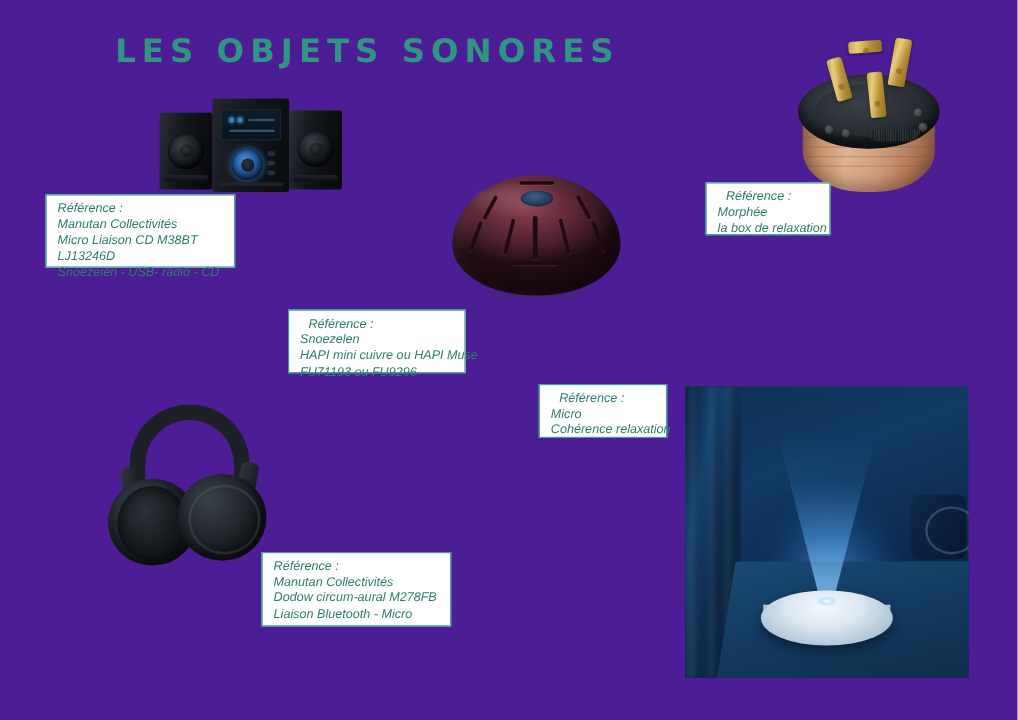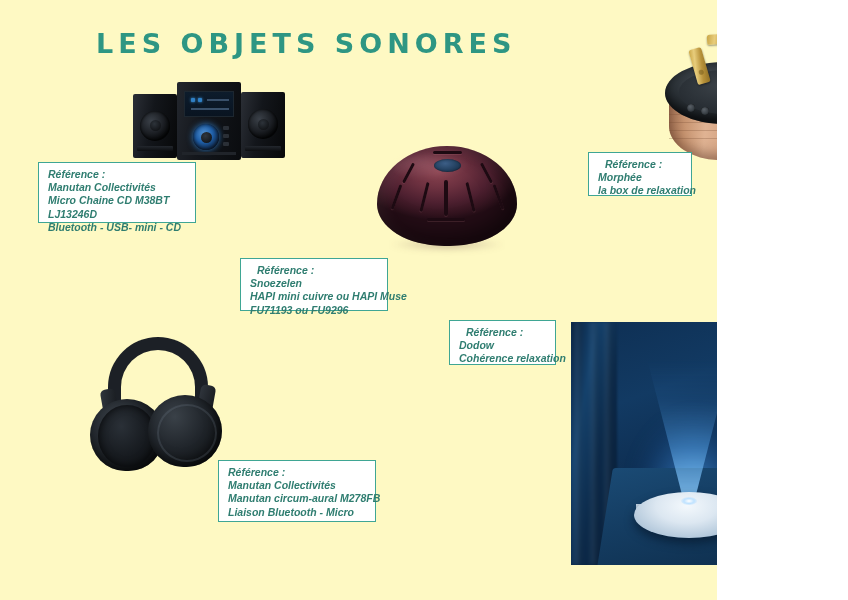--- a/index.html
+++ b/index.html
@@ -5,23 +5,23 @@
   html, body {
     margin: 0;
     padding: 0;
     background: #ffffff;
   }
   body {
     font-family: "Liberation Sans", sans-serif;
   }
   #page {
     position: relative;
-    width: 717px;
+    width: 848px;
     height: 600px;
-    background: #fef9c3;
+    background: #4c1d95;
     overflow: hidden;
   }
 
   
   #page-title {
     position: absolute;
     left: 96px;
     top: 28px;
     font-family: "DejaVu Sans", sans-serif;
     font-size: 27px;
@@ -39,21 +39,20 @@
     box-sizing: border-box;
     padding: 5px 7px 6px 9px;
   }
   .ref-line {
     font-family: "Liberation Sans", sans-serif;
     font-style: italic;
     font-size: 10.5px;
     line-height: 13.2px;
     color: #2f7d70;
     white-space: nowrap;
-    font-weight: bold;
   }
   .ref-line.indent { padding-left: 7px; }
 
   
   .product {
     position: absolute;
   }
 
   
   #stereo-image { left: 133px; top: 82px; width: 152px; height: 78px; }
@@ -417,23 +416,23 @@
     </div>
     <div class="spk" id="spk-right">
       <div class="spk-cone"></div>
       <div class="spk-badge"></div>
     </div>
   </div>
 
   <div class="ref-box" style="left:38px; top:162px; width:158px; height:61px;">
     <div class="ref-line">Référence :</div>
     <div class="ref-line">Manutan Collectivités</div>
-    <div class="ref-line">Micro Chaine CD M38BT</div>
+    <div class="ref-line">Micro Liaison CD M38BT</div>
     <div class="ref-line">LJ13246D</div>
-    <div class="ref-line">Bluetooth - USB- mini - CD</div>
+    <div class="ref-line">Snoezelen - USB- radio - CD</div>
   </div>
 
   <div class="product" id="hapi-image">
     <div id="hapi-shadow"></div>
     <div id="hapi-body">
       <div id="hapi-gloss"></div>
       <div id="hapi-logo"></div>
       <div class="hapi-slit" style="left:56px; top:5px;  width:29px; height:3px; border-radius:2px;"></div>
       <div class="hapi-slit" style="left:30px; top:16px; width:3px;  height:22px; transform:rotate(28deg);"></div>
       <div class="hapi-slit" style="left:108px;top:16px; width:3px;  height:22px; transform:rotate(-28deg);"></div>
@@ -490,21 +489,21 @@
       <div class="hp-pad" style="left:8px; top:6px;"></div>
     </div>
     <div class="hp-cup" style="left:60px; top:62px;">
       <div class="hp-cup-ring"></div>
     </div>
   </div>
 
   <div class="ref-box" style="left:218px; top:460px; width:158px; height:62px;">
     <div class="ref-line">Référence :</div>
     <div class="ref-line">Manutan Collectivités</div>
-    <div class="ref-line">Manutan circum-aural M278FB</div>
+    <div class="ref-line">Dodow circum-aural M278FB</div>
     <div class="ref-line">Liaison Bluetooth - Micro</div>
   </div>
 
   <div class="product" id="dodow-photo">
     <div id="dodow-wall-glow"></div>
     <div id="dodow-curtain">
       <div class="curtain-fold" style="left:4px;"></div>
       <div class="curtain-fold" style="left:20px;"></div>
       <div class="curtain-fold" style="left:34px;"></div>
     </div>
@@ -513,17 +512,17 @@
     </div>
     <div id="dodow-table"></div>
     <div id="dodow-beam"></div>
     <div id="dodow-device-side"></div>
     <div id="dodow-device"></div>
     <div id="dodow-led"></div>
   </div>
 
   <div class="ref-box" style="left:449px; top:320px; width:107px; height:45px;">
     <div class="ref-line indent">Référence :</div>
-    <div class="ref-line">Dodow</div>
+    <div class="ref-line">Micro</div>
     <div class="ref-line">Cohérence relaxation</div>
   </div>
 
 </div>
 
 </body></html>

